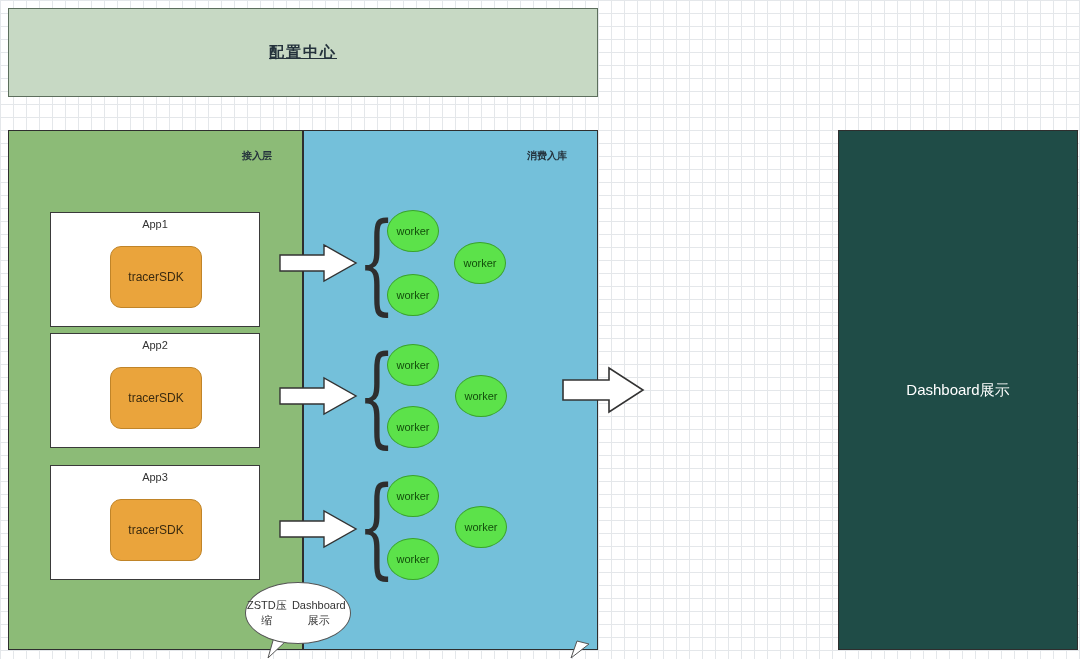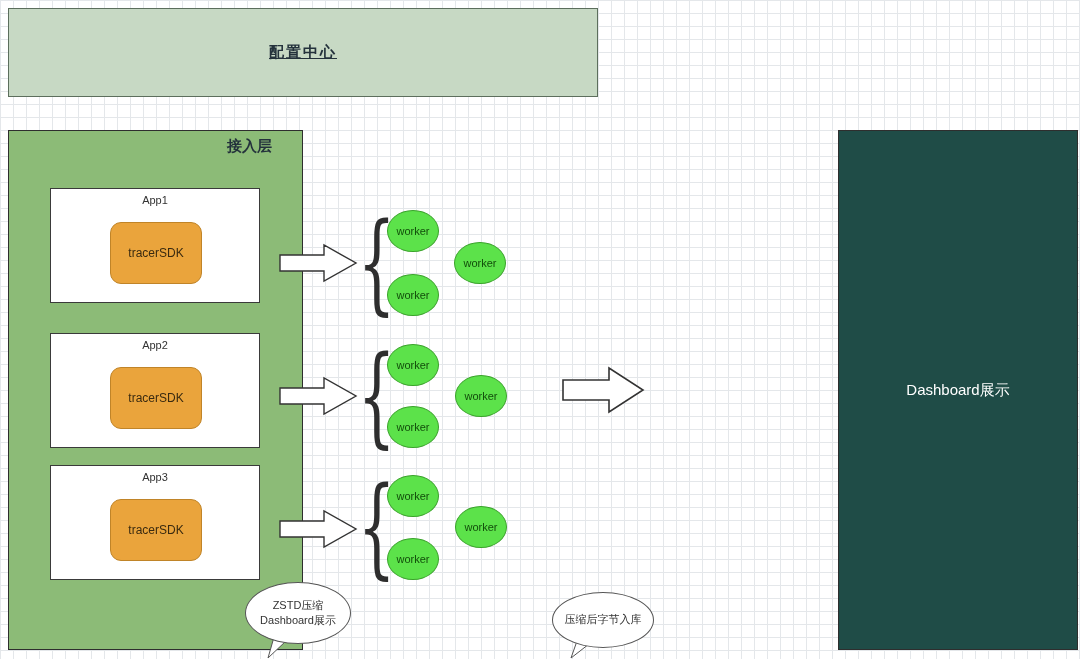--- a/index.html
+++ b/index.html
@@ -37,33 +37,33 @@
   .report-label{left:474px;}
   .v-arrow{position:absolute;top:2px;width:18px;height:28px;}
 
   
   .col{border:1px solid #2e2e2e;top:130px;height:520px;}
   .col-access{left:8px;width:295px;background:var(--access-green,#8cbb77);}
   .col-consume{left:303px;width:295px;background:var(--consume-blue,#74c0da);}
   .col-click{left:598px;width:240px;background:var(--clickhouse-blue,#253a87);}
   .col-dash{left:838px;width:240px;background:var(--dashboard-teal,#1f4c47);}
   .col-label{
-    position:absolute;top:6px;right:30px;
-    font-size:15px;font-weight:bold;color:var(--label-dark,#24323c);
+    position:absolute;top:18px;right:30px;
+    font-size:10px;font-weight:bold;color:var(--label-dark,#24323c);
   }
   .col-center-label{
     position:absolute;top:50%;left:50%;transform:translate(-50%,-50%);
     color:var(--label-light,#fff);font-size:15px;white-space:nowrap;
   }
 
   
   .app{
     left:50px;width:210px;height:115px;background:#fff;border:1px solid #3a3a3a;
   }
-  .app-1{top:188px;} .app-2{top:333px;} .app-3{top:465px;padding-left:31px;}
+  .app-1{top:212px;} .app-2{top:333px;} .app-3{top:465px;padding-left:31px;}
   .app-title{
     position:absolute;top:5px;left:0;width:100%;text-align:center;
     font-size:11px;color:#333;
   }
   .sdk{
     position:absolute;left:59px;top:33px;width:90px;height:60px;
     background:var(--sdk-orange,#eaa43c);
     border:1px solid var(--sdk-orange-border,#c08428);
     border-radius:11px;
     display:flex;align-items:center;justify-content:center;
@@ -93,39 +93,42 @@
     display:flex;align-items:center;justify-content:center;
     font-size:11px;color:#124d0b;
   }
   .w1a{left:387px;top:210px;} .w1b{left:454px;top:242px;} .w1c{left:387px;top:274px;}
   .w2a{left:387px;top:344px;} .w2b{left:455px;top:375px;} .w2c{left:387px;top:406px;}
   .w3a{left:387px;top:475px;} .w3b{left:455px;top:506px;} .w3c{left:387px;top:538px;}
 
   
   .bubble{
     background:#fff;border:1px solid #555;border-radius:50%;
-    display:flex;flex-direction:column;align-items:center;justify-content:center;
+    display:flex;flex-direction:row;align-items:center;justify-content:center;
     font-size:11px;color:#333;text-align:center;line-height:1.4;z-index:5;
   }
   .bubble-1{left:245px;top:582px;width:106px;height:62px;}
   .bubble-2{left:552px;top:592px;width:102px;height:56px;}
   .tail{position:absolute;z-index:4;}
   .tail-1{left:262px;top:636px;width:26px;height:23px;}
   .tail-2{left:566px;top:640px;width:26px;height:19px;}
 
   svg{display:block;}
 </style>
 </head>
 <body>
 
 <div class="canvas">
 
   <div class="abs col col-access">
     <span class="col-label">接入层</span>
   </div>
+  <div class="abs col col-consume">
+    <span class="col-label">消费入库</span>
+  </div>
   <div class="abs col col-dash">
     <span class="col-center-label">Dashboard展示</span>
   </div>
 
   <div class="abs config">
     <span>配置中心</span>
   </div>
 
 
   <div class="abs app app-1">
@@ -197,17 +200,14 @@
     <polygon points="6,22 12,1 24,5" fill="#ffffff" stroke="#555" stroke-width="1"></polygon>
   </svg>
   <svg class="tail tail-2" viewBox="0 0 26 19">
     <polygon points="5,18 11,1 23,4" fill="#ffffff" stroke="#555" stroke-width="1"></polygon>
   </svg>
 
   <div class="abs bubble bubble-1">
     <span>ZSTD压缩</span>
     <span>Dashboard展示</span>
   </div>
-  <div class="abs bubble bubble-2">
-    <span>压缩后字节入库</span>
-  </div>
 
 </div>
 
 </body></html>

